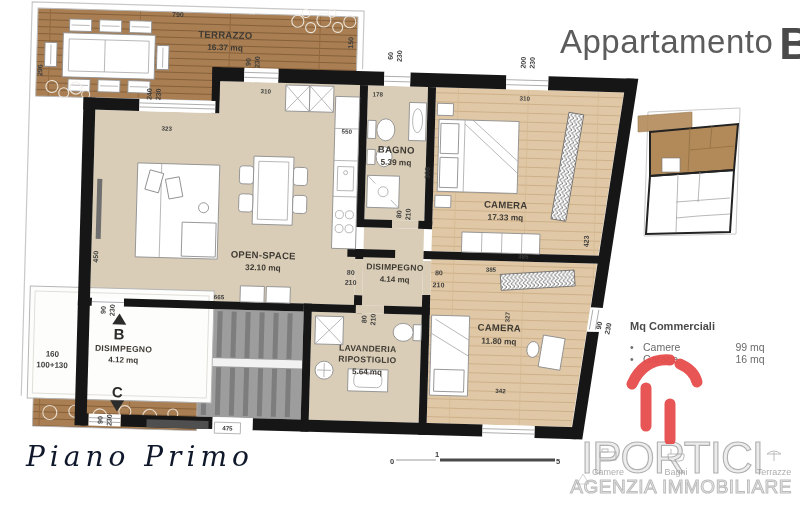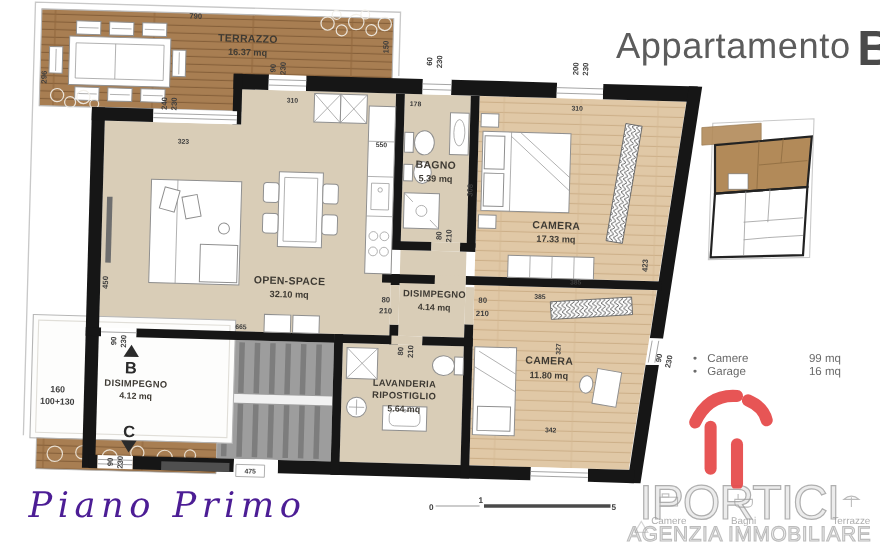--- a/index.html
+++ b/index.html
@@ -35,21 +35,21 @@
   #wordmark{position:absolute;left:556px;top:436px;width:232px;text-align:center;z-index:4;
     font-size:44px;font-weight:400;letter-spacing:-1px;line-height:1;
     color:rgba(120,120,120,.18);-webkit-text-stroke:1.1px #9c9c9c;opacity:.8;}
   #subtitle{position:absolute;left:548px;top:476px;width:244px;text-align:right;z-index:4;
     font-size:19px;letter-spacing:.5px;color:rgba(120,120,120,.18);
     -webkit-text-stroke:1px #a3a3a3;opacity:.72;}
   .footcol{position:absolute;top:448px;z-index:2;text-align:center;color:#aaa;opacity:.85;}
   .footcol .flabel{font-size:9px;color:#a0a0a0;margin-top:1px;}
 
   #floorname{position:absolute;left:26px;top:440px;z-index:2;
-    font-family:"DejaVu Serif",serif;font-style:italic;font-size:32px;color:#4c1d95;
+    font-family:"DejaVu Serif",serif;font-style:italic;font-size:28px;color:#0f172a;
     letter-spacing:5px;}
 </style>
 </head>
 <body>
 
 <div id="stage">
 
 <svg width="800" height="506" viewBox="0 0 800 506" style="position:absolute;left:0;top:0;">
   <defs>
     <pattern id="woodDeck" width="90" height="7" patternUnits="userSpaceOnUse">
@@ -432,20 +432,21 @@
     <polygon points="16,70 100,64 96,126 12,128" stroke="#222" stroke-width="2"></polygon>
     <line x1="44" y1="68" x2="42" y2="126"></line>
         <line x1="66" y1="66" x2="64" y2="96"></line>
     <line x1="42" y1="96" x2="96" y2="92"></line>
         <line x1="64" y1="110" x2="96" y2="108"></line>
     <line x1="42" y1="112" x2="64" y2="110"></line>
   </g>
 </svg>
 
 <div id="legend">
+  <div class="ltitle">Mq Commerciali</div>
   <div class="lrow">
     <span class="bullet">•</span>
     <span class="llabel">Camere</span>
     <span class="lvalue">99 mq</span>
   </div>
   <div class="lrow">
     <span class="bullet">•</span>
     <span class="llabel">Garage</span>
     <span class="lvalue">16 mq</span>
   </div>

